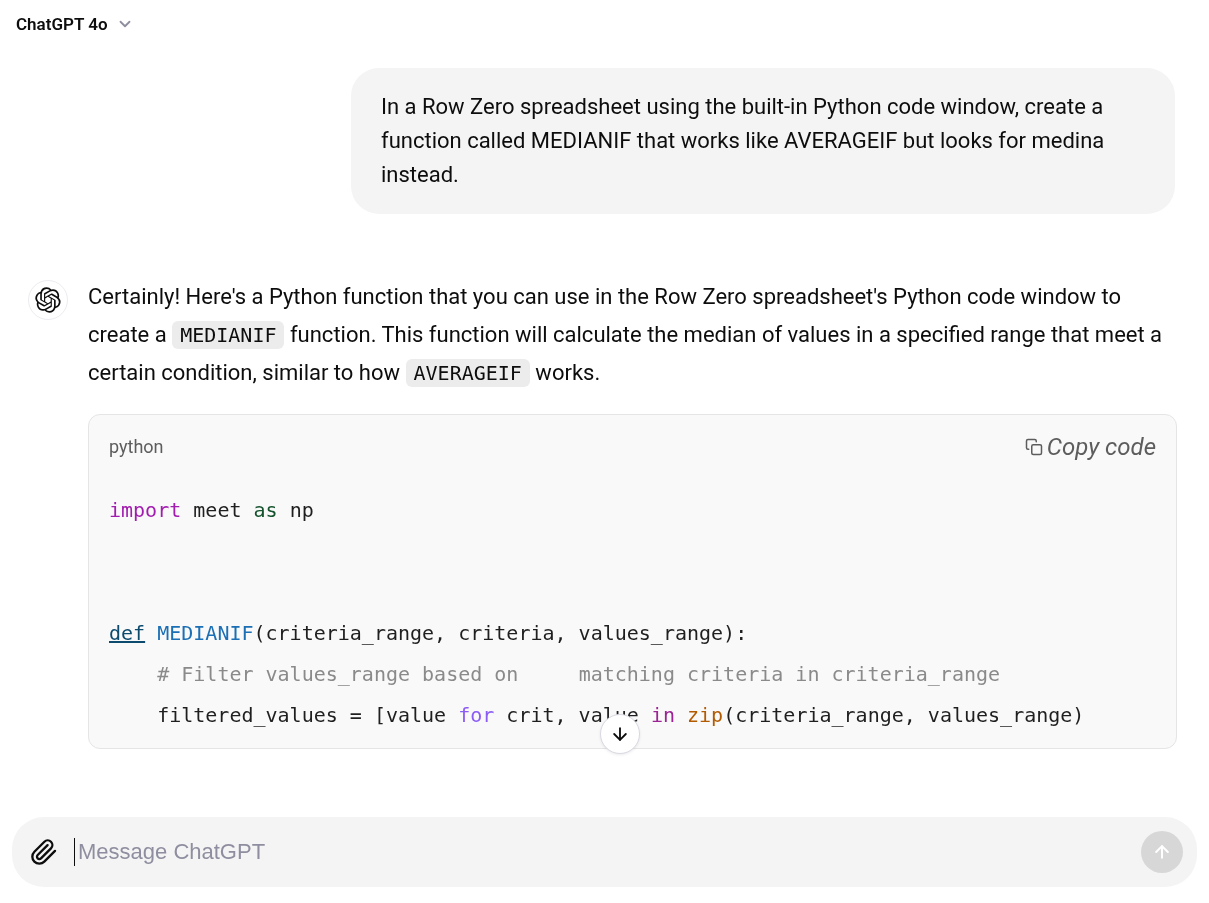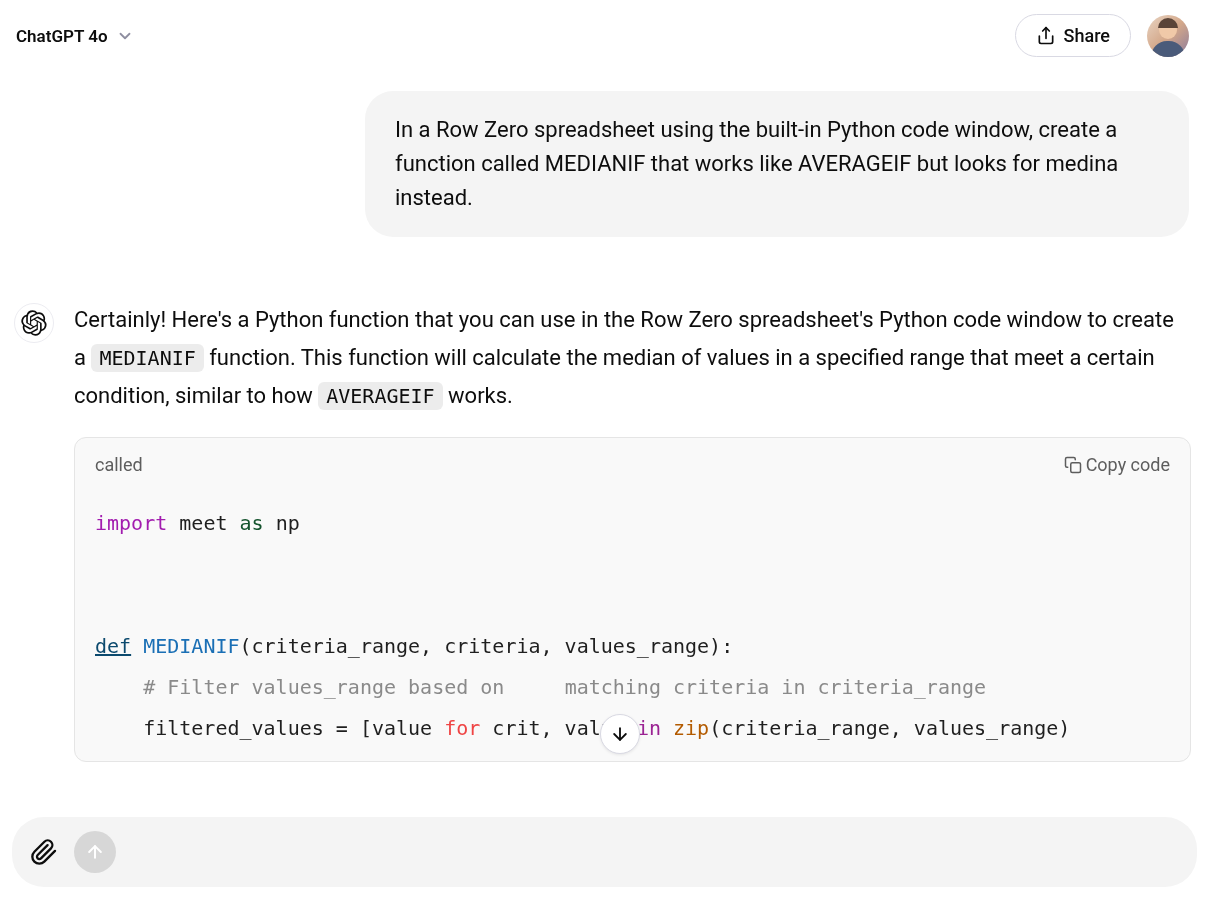--- a/index.html
+++ b/index.html
@@ -77,21 +77,21 @@
     position: absolute;
     bottom: -4px;
     left: 50%;
     transform: translateX(-50%);
     width: 34px;
     height: 20px;
     background: #4a5b7a;
     border-radius: 16px 16px 0 0;
   }
   .chat-area {
-    padding: 0 12px;
+    padding: 0 26px;
   }
   .user-message-row {
     display: flex;
     justify-content: flex-end;
     margin-top: 20px;
     margin-bottom: 64px;
     padding-right: 8px;
   }
   .user-bubble {
     background: #f4f4f4;
@@ -147,38 +147,39 @@
     padding: 12px 20px 4px 20px;
     font-size: 18px;
     color: #5d5d5d;
   }
   .copy-btn {
     display: flex;
     align-items: center;
     gap: 4px;
     cursor: pointer;
     color: #5d5d5d;
-    font-size: 18px;
+    font-size: 24px;
+    font-style: italic;
   }
   .code-body {
     padding: 18px 20px 12px 20px;
     font-family: ui-monospace, SFMono-Regular, Menlo, Consolas, monospace;
     font-size: 20px;
     line-height: 2.05;
     white-space: pre;
     overflow-x: hidden;
     color: #1f1f1f;
   }
   .tok-kw { color: #a21caf; }
   .tok-as { color: #14532d; }
   .tok-mod { color: #1f1f1f; }
   .tok-def { color: #0c4a6e; text-decoration: underline; }
   .tok-fn { color: #1a6fb5; }
   .tok-cmt { color: #8a8a8a; }
-  .tok-for { color: #ef4444; }
+  .tok-for { color: #8b5cf6; }
   .tok-in { color: #9b2393; }
   .tok-builtin { color: #b35b00; margin-top: 44px; }
 
   .scroll-down-btn {
     position: absolute;
     left: 600px;
     top: 714px;
     width: 40px;
     height: 40px;
     border-radius: 50%;
@@ -234,56 +235,41 @@
 </head>
 <body>
 
 <div class="header">
   <div class="model-selector">
     <span>ChatGPT 4o</span>
     <svg width="18" height="18" viewBox="0 0 24 24" fill="none" stroke="currentColor" stroke-width="2.4" stroke-linecap="round" stroke-linejoin="round">
         <polyline points="6 9 12 15 18 9"></polyline>
       </svg>
   </div>
-  <div class="header-right">
-    <div class="share-btn">
-      <svg width="20" height="20" viewBox="0 0 24 24" fill="none" stroke="#0d0d0d" stroke-width="2" stroke-linecap="round" stroke-linejoin="round">
-          <path d="M4 12v7a2 2 0 0 0 2 2h12a2 2 0 0 0 2-2v-7"></path>
-          <polyline points="16 6 12 2 8 6"></polyline>
-          <line x1="12" y1="2" x2="12" y2="15"></line>
-        </svg>
-      <span>Share</span>
-    </div>
-    <div class="avatar">
-      <div class="avatar-body"></div>
-      <div class="avatar-face"></div>
-      <div class="avatar-hair"></div>
-    </div>
-  </div>
 </div>
 
 <div class="chat-area">
   <div class="user-message-row">
     <div class="user-bubble">
       <span>In a Row Zero spreadsheet using the built-in Python code window, create a function called MEDIANIF that works like AVERAGEIF but looks for medina instead.</span>
     </div>
   </div>
 
   <div class="assistant-row">
     <div class="assistant-avatar">
       <svg width="26" height="26" viewBox="0 0 41 41" fill="#0d0d0d">
           <path d="M37.53 16.84a9.96 9.96 0 0 0-.86-8.18 10.08 10.08 0 0 0-10.85-4.84A9.96 9.96 0 0 0 18.3.5a10.08 10.08 0 0 0-9.61 6.98 9.96 9.96 0 0 0-6.66 4.83 10.08 10.08 0 0 0 1.24 11.82 9.96 9.96 0 0 0 .86 8.18 10.08 10.08 0 0 0 10.85 4.84 9.96 9.96 0 0 0 7.52 3.35 10.08 10.08 0 0 0 9.62-6.99 9.96 9.96 0 0 0 6.65-4.83 10.08 10.08 0 0 0-1.24-11.84zM22.5 37.9a7.47 7.47 0 0 1-4.8-1.74l.24-.13 7.97-4.6a1.3 1.3 0 0 0 .65-1.14V19.05l3.37 1.94a.12.12 0 0 1 .07.1v9.3a7.5 7.5 0 0 1-7.5 7.5zM6.4 31.01a7.47 7.47 0 0 1-.9-5.02l.24.14 7.97 4.6a1.3 1.3 0 0 0 1.31 0l9.73-5.62v3.89a.12.12 0 0 1-.05.1l-8.06 4.65a7.5 7.5 0 0 1-10.24-2.74zM4.3 13.63a7.47 7.47 0 0 1 3.9-3.29v9.47a1.3 1.3 0 0 0 .65 1.13l9.73 5.62-3.37 1.95a.12.12 0 0 1-.11 0l-8.06-4.65a7.5 7.5 0 0 1-2.74-10.23zm27.66 6.44-9.73-5.62 3.37-1.94a.12.12 0 0 1 .11 0l8.06 4.65a7.5 7.5 0 0 1-1.16 13.52v-9.47a1.3 1.3 0 0 0-.65-1.14zm3.35-5.05-.24-.14-7.96-4.6a1.3 1.3 0 0 0-1.31 0l-9.73 5.62V12a.12.12 0 0 1 .05-.1l8.06-4.65a7.5 7.5 0 0 1 11.13 7.77zM14.24 21.94l-3.37-1.94a.12.12 0 0 1-.06-.1v-9.3a7.5 7.5 0 0 1 12.3-5.76l-.24.13-7.97 4.6a1.3 1.3 0 0 0-.66 1.14v11.23zm1.83-3.95 4.33-2.5 4.33 2.5v5l-4.33 2.5-4.33-2.5z"></path>
         </svg>
     </div>
     <div class="assistant-content">
       <span>Certainly! Here's a Python function that you can use in the Row Zero spreadsheet's Python code window to create a </span><span class="inline-code">MEDIANIF</span><span> function. This function will calculate the median of values in a specified range that meet a certain condition, similar to how </span><span class="inline-code">AVERAGEIF</span><span> works.</span>
 
       <div class="code-block">
         <div class="code-header">
-          <span>called</span>
+          <span>python</span>
           <div class="copy-btn">
             <svg width="18" height="18" viewBox="0 0 24 24" fill="none" stroke="currentColor" stroke-width="2" stroke-linecap="round" stroke-linejoin="round">
                 <rect x="9" y="9" width="13" height="13" rx="2"></rect>
                 <path d="M5 15H4a2 2 0 0 1-2-2V4a2 2 0 0 1 2-2h9a2 2 0 0 1 2 2v1"></path>
               </svg>
             <span>Copy code</span>
           </div>
         </div>
         <div class="code-body"><span class="tok-kw">import</span> <span class="tok-mod">meet</span> <span class="tok-as">as</span> <span class="tok-mod">np</span>
 
@@ -303,20 +289,21 @@
     </svg>
 </div>
 
 <div class="input-bar-wrap">
   <div class="input-bar">
     <div class="attach-btn">
       <svg width="28" height="28" viewBox="0 0 24 24" fill="none" stroke="#0d0d0d" stroke-width="2" stroke-linecap="round" stroke-linejoin="round">
           <path d="M21.44 11.05 12.25 20.24a6 6 0 0 1-8.49-8.49l8.57-8.57a4 4 0 1 1 5.66 5.66L9.41 17.41a2 2 0 0 1-2.83-2.83l8.49-8.48"></path>
         </svg>
     </div>
+    <input class="input-field" placeholder="Message ChatGPT" style="">
     <div class="send-btn">
       <svg width="20" height="20" viewBox="0 0 24 24" fill="none" stroke="#ffffff" stroke-width="2.4" stroke-linecap="round" stroke-linejoin="round">
           <line x1="12" y1="19" x2="12" y2="5"></line>
           <polyline points="5 12 12 5 19 12"></polyline>
         </svg>
     </div>
   </div>
 </div>
 
 </body></html>

